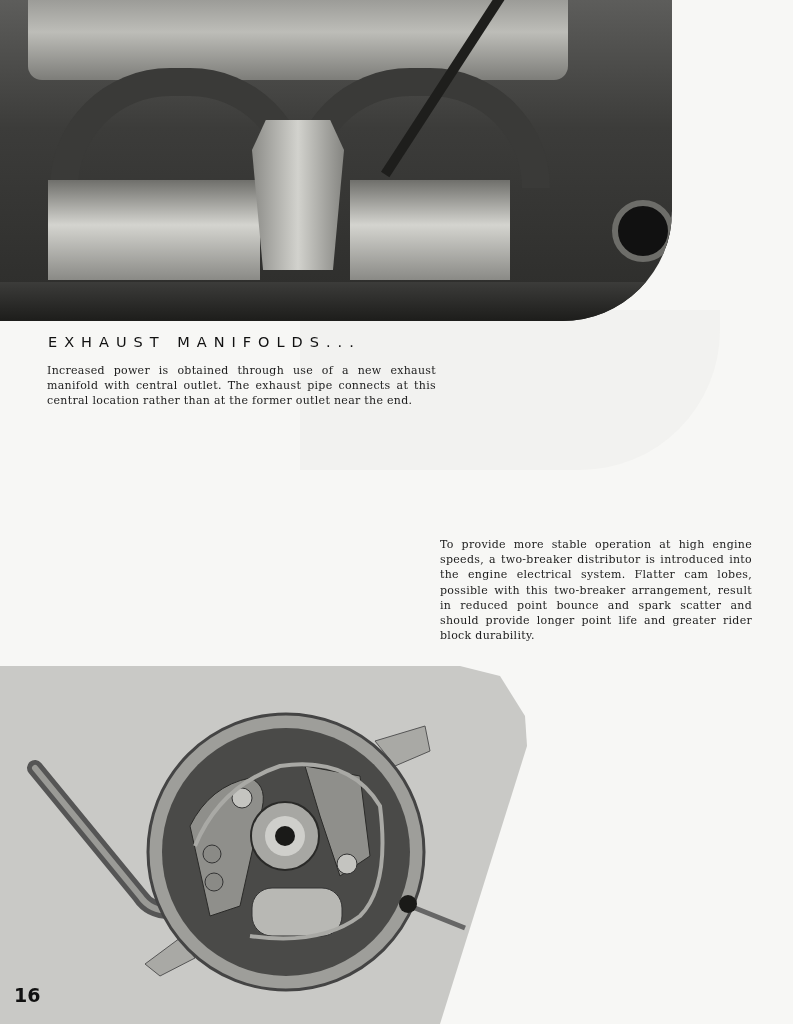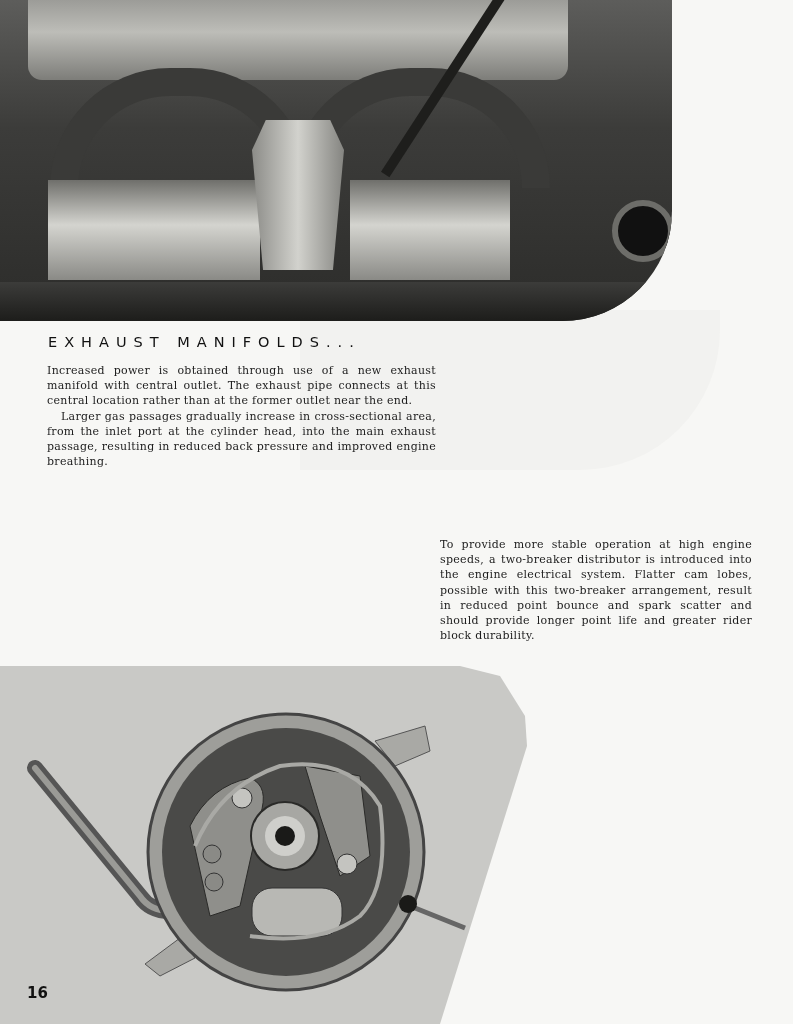--- a/index.html
+++ b/index.html
@@ -84,22 +84,22 @@
   .t-dist { left: 440px; top: 537px; width: 312px; }
 
   
   .dist-panel {
     position: absolute; left: 0; top: 666px; width: 560px; height: 358px;
     background: #c9c9c6;
     clip-path: polygon(0 0, 460px 0, 500px 10px, 525px 50px, 527px 80px, 440px 358px, 0 358px);
   }
   .dist-illustration { position: absolute; left: 20px; top: 706px; width: 460px; height: 290px; }
   .page-number {
-    position: absolute; left: 27px; top: 984px; font-family: "DejaVu Sans", sans-serif;
-    font-weight: bold; font-size: 15px; color: #111;
+    position: absolute; left: 14px; top: 984px; font-family: "DejaVu Sans", sans-serif;
+    font-weight: bold; font-size: 19px; color: #111;
   }
 </style>
 </head>
 <body>
 
 <div class="page">
 
   <div class="ghost"></div>
 
   <div class="engine-photo">
@@ -112,21 +112,20 @@
     <div class="shield s2"></div>
     <div class="outlet"></div>
     <div class="rod"></div>
     <div class="pipe"></div>
     <div class="bottom-band"></div>
   </div>
 
   <div class="heading h-exhaust">EXHAUST MANIFOLDS...</div>
   <div class="body-text t-exhaust">
     <p>Increased power is obtained through use of a new exhaust manifold with central outlet.  The exhaust pipe connects at this central location rather than at the former outlet near the end.</p>
-    <p class="indent">Larger gas passages gradually increase in cross-sectional area, from the inlet port at the cylinder head, into the main exhaust passage, resulting in reduced back pressure and improved engine breathing.</p>
   </div>
 
   <div class="body-text t-dist">
     <p>To provide more stable operation at high engine speeds, a two-breaker distributor is introduced into the engine electrical system.  Flatter cam lobes, possible with this two-breaker arrangement, result in reduced point bounce and spark scatter and should provide longer point life and greater rider block durability.</p>
   </div>
 
   <div class="dist-panel"></div>
 
   <svg class="dist-illustration" viewBox="0 0 460 290">
 

